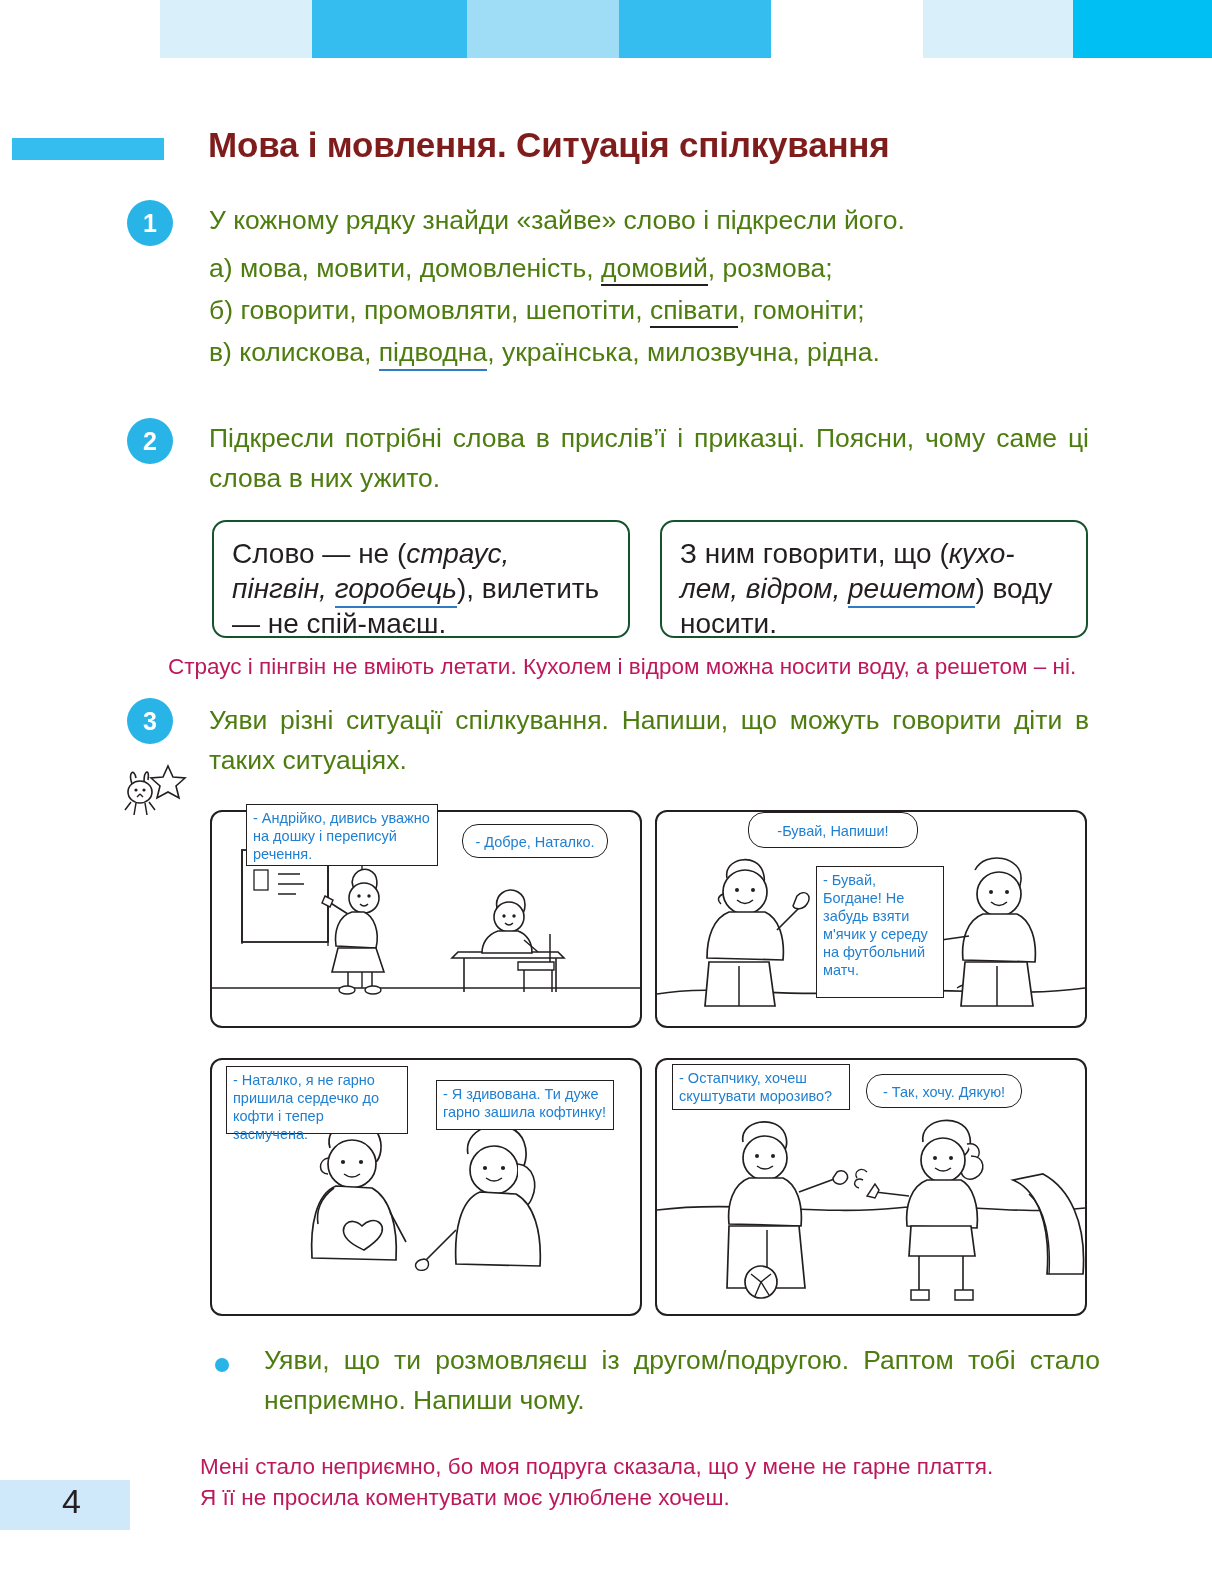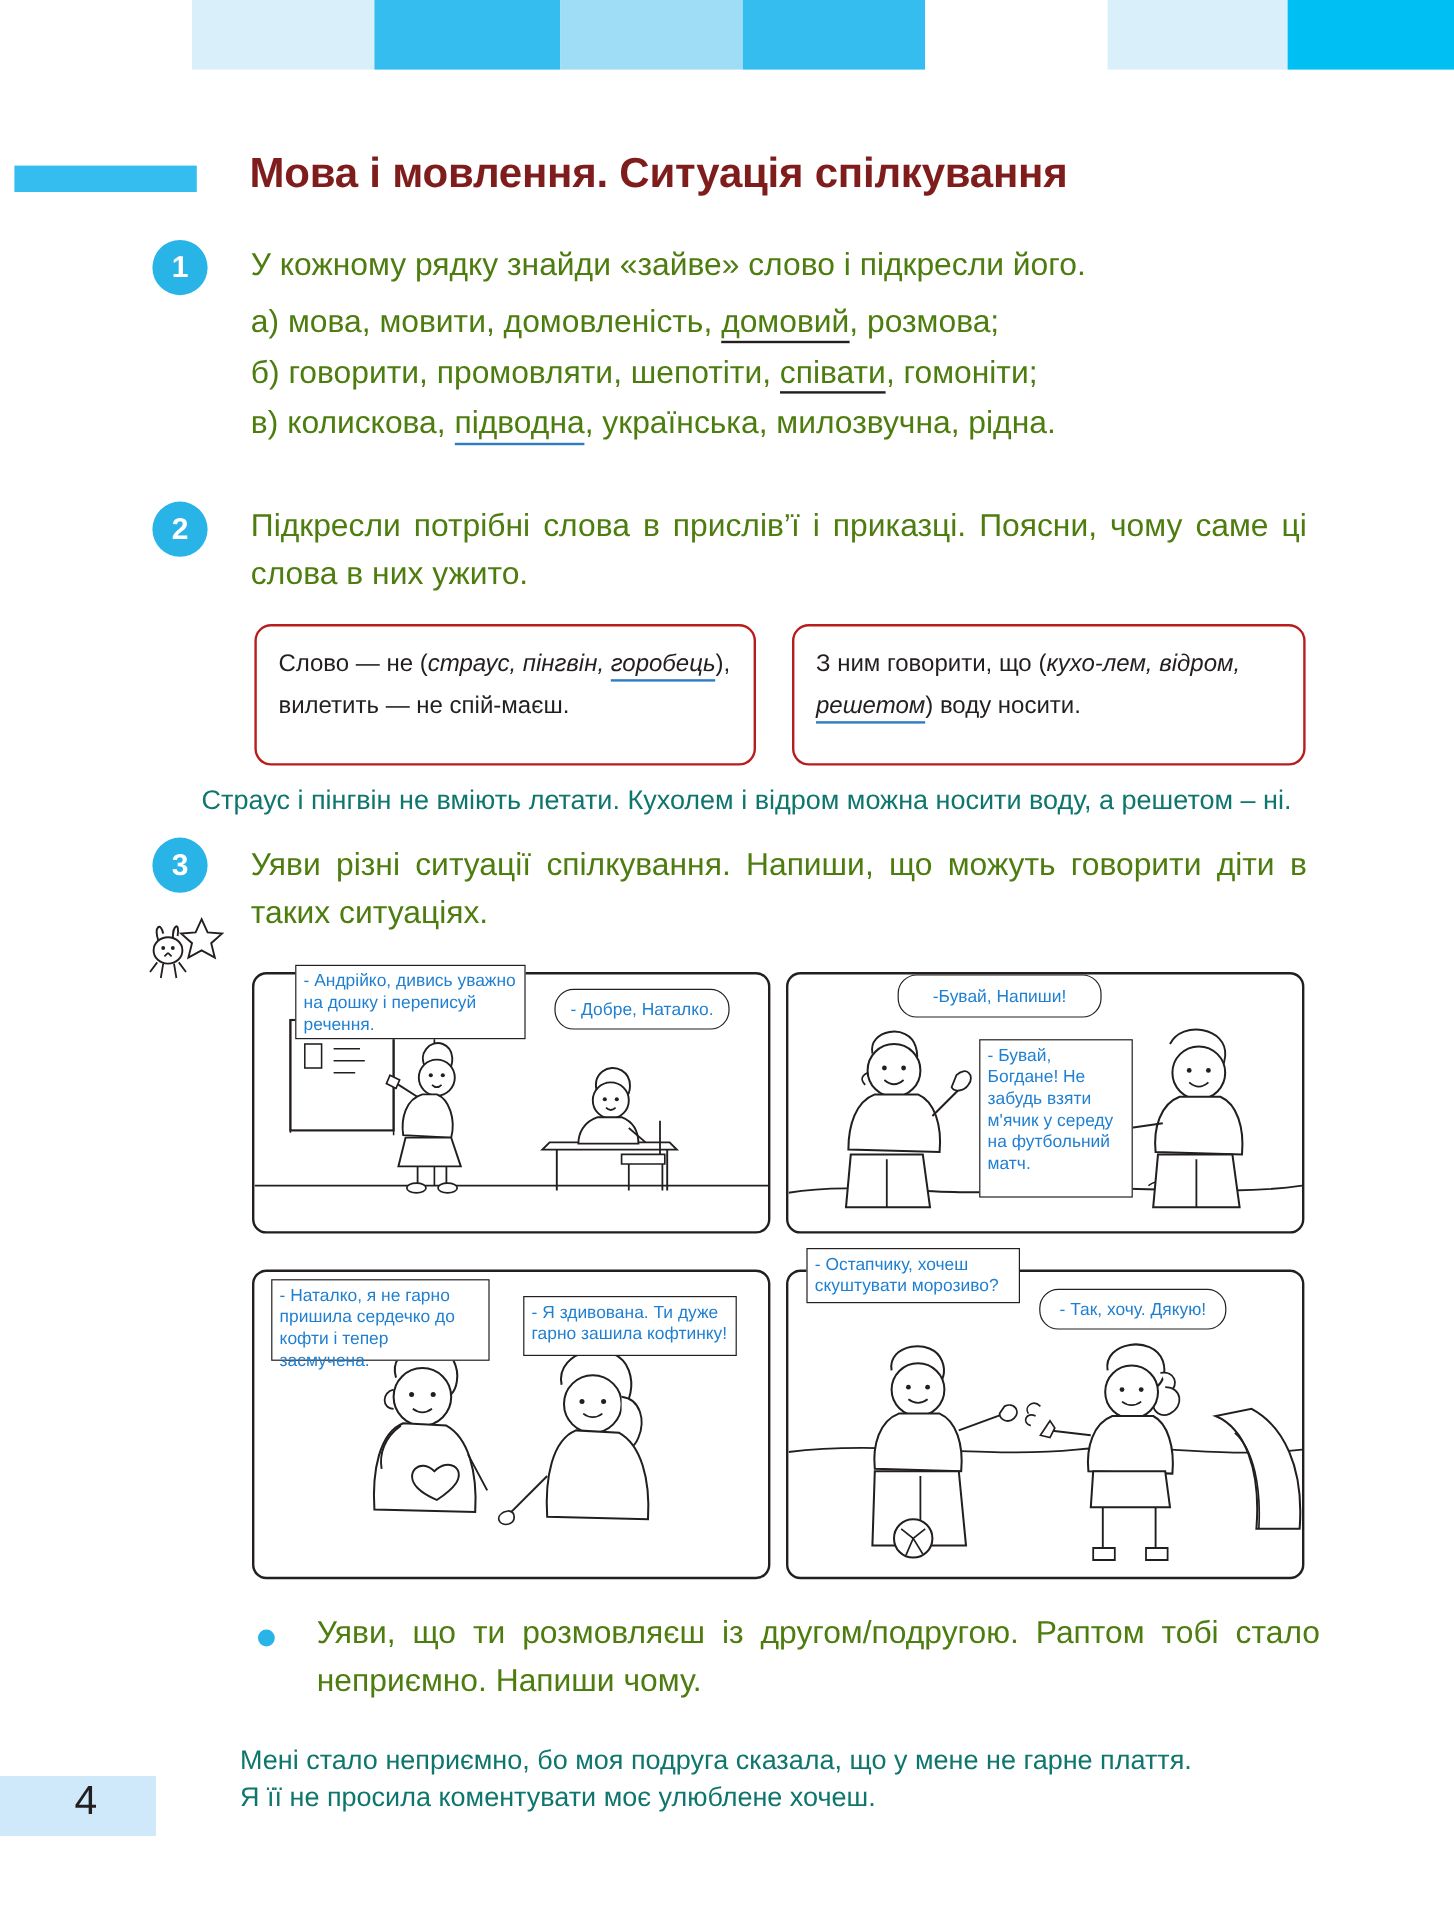--- a/index.html
+++ b/index.html
@@ -69,34 +69,34 @@
     font-size: 26.5px;
     line-height: 40px;
   }
   .just { text-align: justify; text-align-last: left; }
   .u { border-bottom: 2px solid #231f20; padding-bottom: 1px; }
   .u-blue { border-bottom: 2px solid #2e7cc2; padding-bottom: 2px; }
 
   
   .prov-box {
     position: absolute;
-    border: 2px solid #b91c1c;
+    border: 2px solid #14532d;
     border-radius: 14px;
     box-sizing: border-box;
     padding: 14px 18px 12px 18px;
-    font-size: 20px;
+    font-size: 28px;
     line-height: 35px;
     color: #231f20;
   }
   .prov-box i { font-style: italic; }
 
   
   .answer {
     position: absolute;
-    color: #0f766e;
+    color: #be185d;
     font-size: 22.5px;
     line-height: 30px;
   }
 
   
   .panel {
     position: absolute;
     border: 2px solid #231f20;
     border-radius: 12px;
     box-sizing: border-box;
@@ -339,21 +339,21 @@
     <path d="M278 108 q8 6 16 0" stroke="#231f20" fill="none" stroke-width="1.5"></path>
     <path d="M270 120 c-16 6 -22 26 -20 46 l70 2 c2-22 -4-42 -16-48z" stroke="#231f20" fill="#fff" stroke-width="1.7"></path>
     <path d="M252 136 l-34 -4" stroke="#231f20" fill="none" stroke-width="1.7"></path>
     <path d="M218 124 l-8 12 8 2 4-8z" stroke="#231f20" fill="#fff" stroke-width="1.4"></path>
     <path d="M210 112 c-6-6 -14 0 -10 6 M206 120 c-8-4 -12 6 -4 8" stroke="#231f20" fill="none" stroke-width="1.4"></path>
     <path d="M254 166 l-2 30 h66 l-4-30z" stroke="#231f20" fill="#fff" stroke-width="1.7"></path>
     <path d="M262 196 v34 M306 196 v34" stroke="#231f20" fill="none" stroke-width="1.6"></path>
     <path d="M254 230 h18 v10 h-18z M298 230 h18 v10 h-18z" stroke="#231f20" fill="#fff" stroke-width="1.5"></path>
   </svg>
 </div>
-<div class="bubble" style="left:672px;top:1040px;width:178px;height:46px;">- Остапчику, хочеш скуштувати морозиво?</div>
+<div class="bubble" style="left:672px;top:1064px;width:178px;height:46px;">- Остапчику, хочеш скуштувати морозиво?</div>
 <div class="bubble round" style="left:866px;top:1074px;width:156px;height:34px;text-align:center;line-height:26px;">- Так, хочу. Дякую!</div>
 
 <div class="bullet-dot" style="left:215px;top:1358px;"></div>
 <div class="btext just" style="left:264px;top:1340px;width:836px;">Уяви, що ти розмовляєш із другом/подругою. Раптом тобі стало неприємно. Напиши чому.</div>
 
 <div class="answer" style="left:200px;top:1452px;width:920px;">Мені стало неприємно, бо моя подруга сказала, що у мене не гарне плаття.</div>
 <div class="answer" style="left:200px;top:1483px;width:920px;">Я її не просила коментувати моє улюблене хочеш.</div>
 
 <div class="page-num-bg"></div>
 <div class="page-num">4</div>

